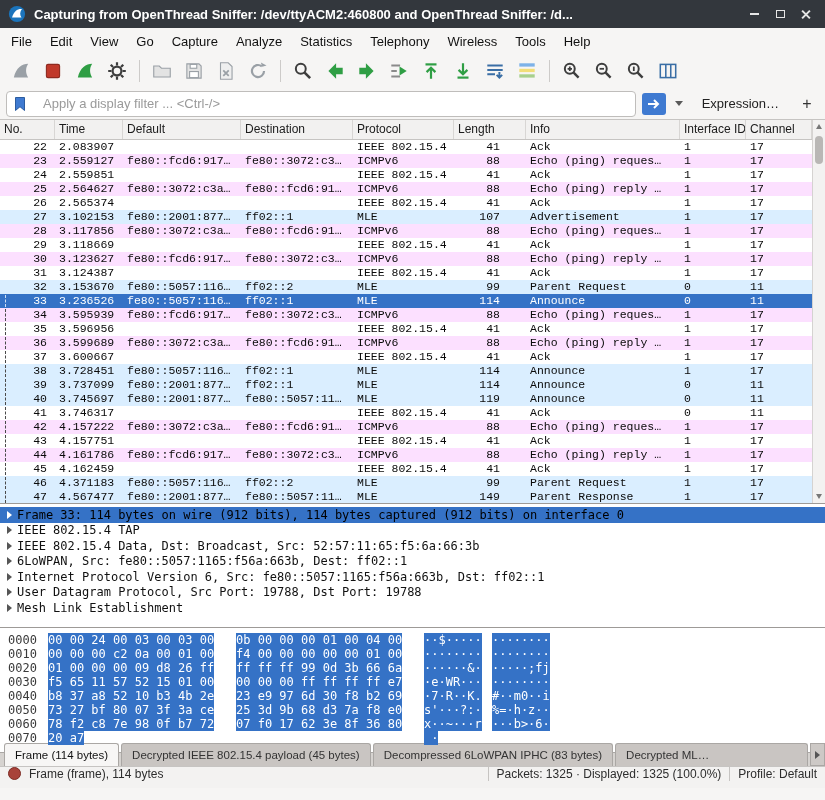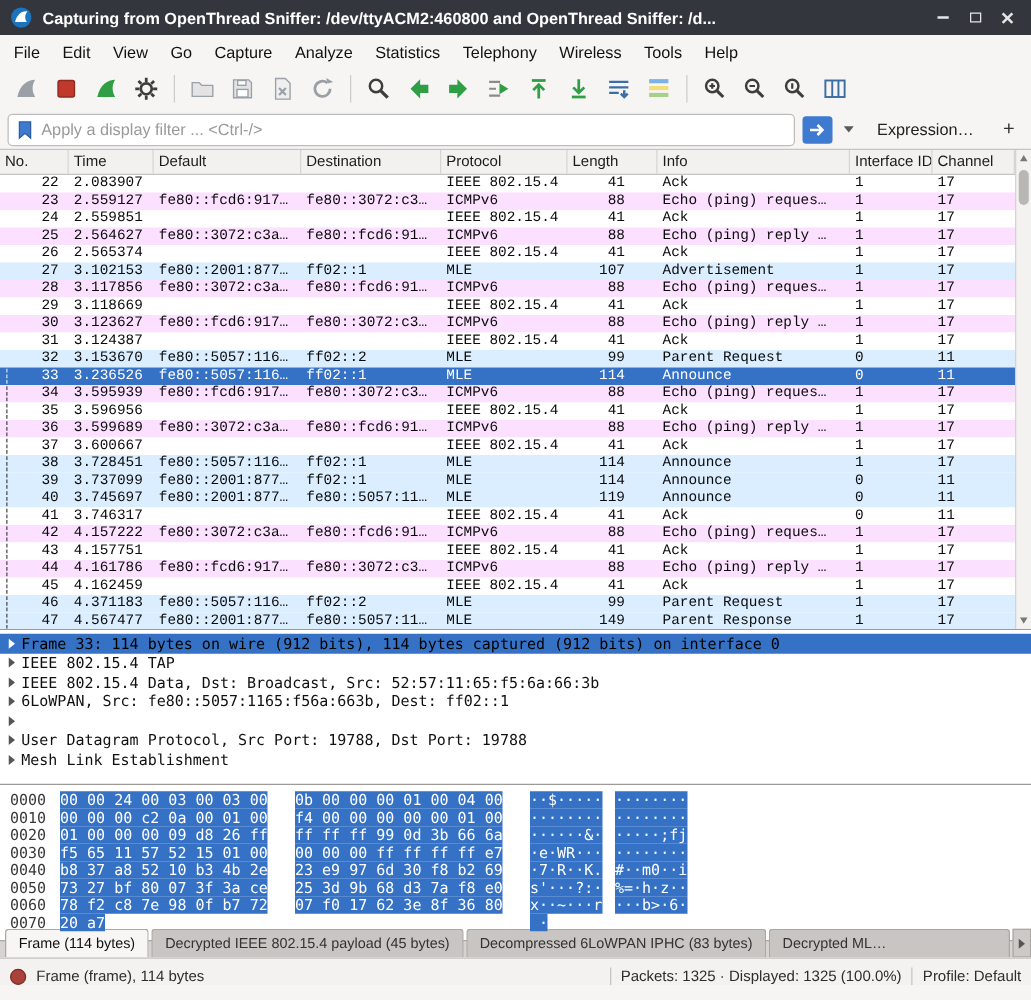--- a/index.html
+++ b/index.html
@@ -25,21 +25,21 @@
   
   .toolbar{height:34px;display:flex;align-items:center;background:#f6f5f4;padding:0 6px;gap:2px;flex:none}
   .tbtn{width:30px;height:28px;display:flex;align-items:center;justify-content:center;border-radius:3px}
   .tbtn svg{display:block}
   .tsep{width:1px;height:22px;background:#cdcbc9;margin:0 5px;flex:none}
   .tone-muted{color:#9aa0a6}.tone-red{color:#c0392b}.tone-green{color:#2f9e44}
   .tone-dark{color:#3d3d3d}.tone-blue{color:#3a6ea5}
 
   
   .filterbar{height:32px;display:flex;align-items:center;background:#f6f5f4;border-bottom:1px solid #c6c4c2;padding:0 6px;gap:6px;flex:none}
-  .fwrap{flex:1;height:18px;background:#fff;border:1px solid #bfbdbb;border-radius:4px;display:flex;align-items:center;padding:12px 6px;gap:6px;min-width:0}
+  .fwrap{flex:1;height:18px;background:#fff;border:1px solid #bfbdbb;border-radius:4px;display:flex;align-items:center;padding:12px 6px;gap:16px;min-width:0}
   .fwrap input{border:none;outline:none;flex:1;font-size:13px;font-family:"Liberation Sans",sans-serif;color:#333;background:transparent;min-width:0}
   .fwrap input::placeholder{color:#9a9a9a}
   .apply-btn{width:24px;height:22px;background:#3f7ad1;border-radius:3px;display:flex;align-items:center;justify-content:center;flex:none}
   .caret-btn{width:14px;height:22px;display:flex;align-items:center;justify-content:center;flex:none}
   .tri-down{width:0;height:0;border-left:4px solid transparent;border-right:4px solid transparent;border-top:5px solid #5a5a5a}
   .expression{font-size:13px;color:#222;padding:0 10px;white-space:nowrap}
   .add-btn{width:24px;height:22px;display:flex;align-items:center;justify-content:center;font-size:16px;color:#333}
 
   
   .list-area{height:384px;display:flex;flex:none;background:#fff;border-bottom:1px solid #9d9a97}
@@ -85,21 +85,21 @@
 
   
   .bytetabs{height:14px;background:#d6d3d0;border-top:1px solid #aaa7a4;display:flex;align-items:flex-end;padding:3px 0 0 4px;flex:none}
   .btab{height:23px;display:flex;align-items:center;padding:0 10px;font-size:11.5px;color:#333;background:#c9c5c2;border:1px solid #aaa7a4;border-bottom:none;border-radius:3px 3px 0 0;margin-right:2px;white-space:nowrap;overflow:hidden;flex:none}
   .btab.active{background:#f7f6f5;color:#111}
   .btab.trunc{flex:1;min-width:0}
   .tab-scroll{width:15px;height:23px;background:#cdc9c6;border:1px solid #aaa7a4;display:flex;align-items:center;justify-content:center;flex:none}
   .tri-right-s{width:0;height:0;border-top:4px solid transparent;border-bottom:4px solid transparent;border-left:5px solid #555}
 
   
-  .statusbar{height:22px;background:#f3f2f1;border-top:1px solid #c6c4c2;display:flex;align-items:flex-end;font-size:12px;color:#2d2d2d;padding:0 8px;gap:8px;flex:none}
+  .statusbar{height:22px;background:#f3f2f1;border-top:1px solid #c6c4c2;display:flex;align-items:flex-start;font-size:12px;color:#2d2d2d;padding:0 8px;gap:8px;flex:none}
   .expert{width:13px;height:13px;border-radius:50%;background:#a8423a;border:1px solid #7d2b24;flex:none}
   .spacer{flex:1}
   .ssep{width:1px;height:14px;background:#c6c4c2;flex:none}
 </style>
 </head>
 <body>
 
 <div class="window">
 
   <div class="titlebar">
@@ -654,20 +654,21 @@
       <div class="dline">
         <span class="tri"></span>
         <span class="dtext">IEEE 802.15.4 Data, Dst: Broadcast, Src: 52:57:11:65:f5:6a:66:3b</span>
       </div>
       <div class="dline">
         <span class="tri"></span>
         <span class="dtext">6LoWPAN, Src: fe80::5057:1165:f56a:663b, Dest: ff02::1</span>
       </div>
       <div class="dline">
         <span class="tri"></span>
+        <span class="dtext">Internet Protocol Version 6, Src: fe80::5057:1165:f56a:663b, Dst: ff02::1</span>
       </div>
       <div class="dline">
         <span class="tri"></span>
         <span class="dtext">User Datagram Protocol, Src Port: 19788, Dst Port: 19788</span>
       </div>
       <div class="dline">
         <span class="tri"></span>
         <span class="dtext">Mesh Link Establishment</span>
       </div>
     </div>

